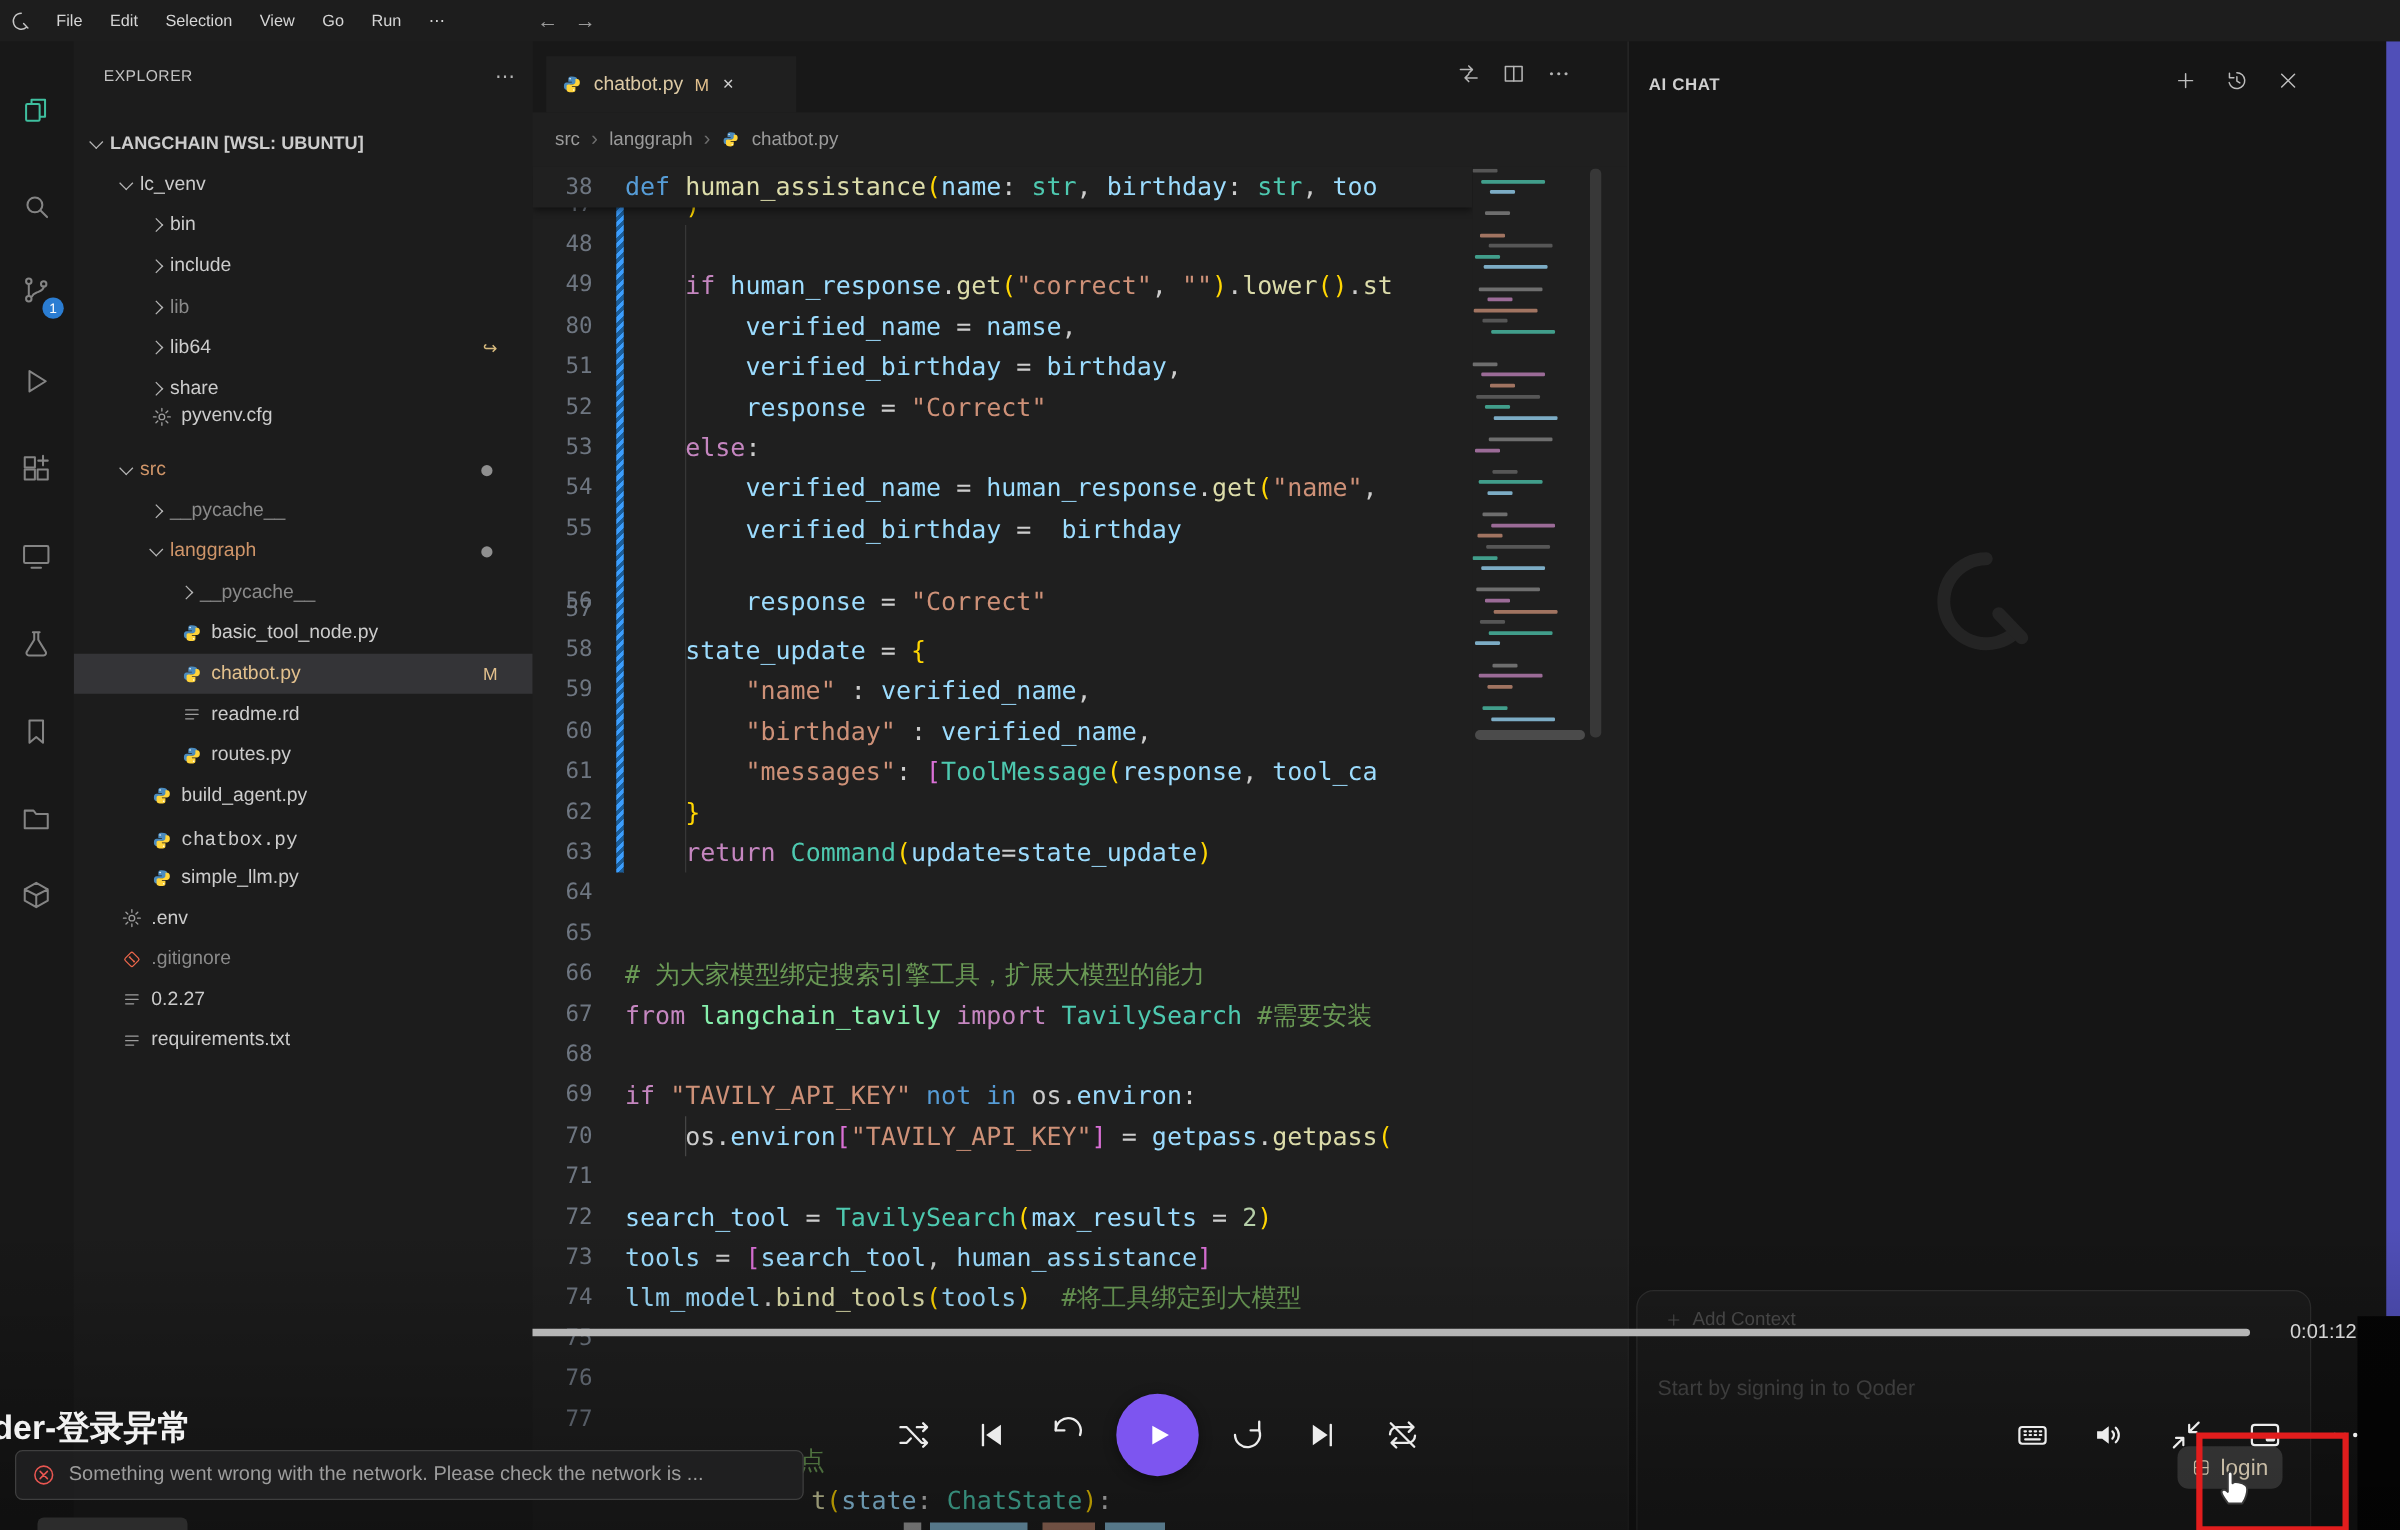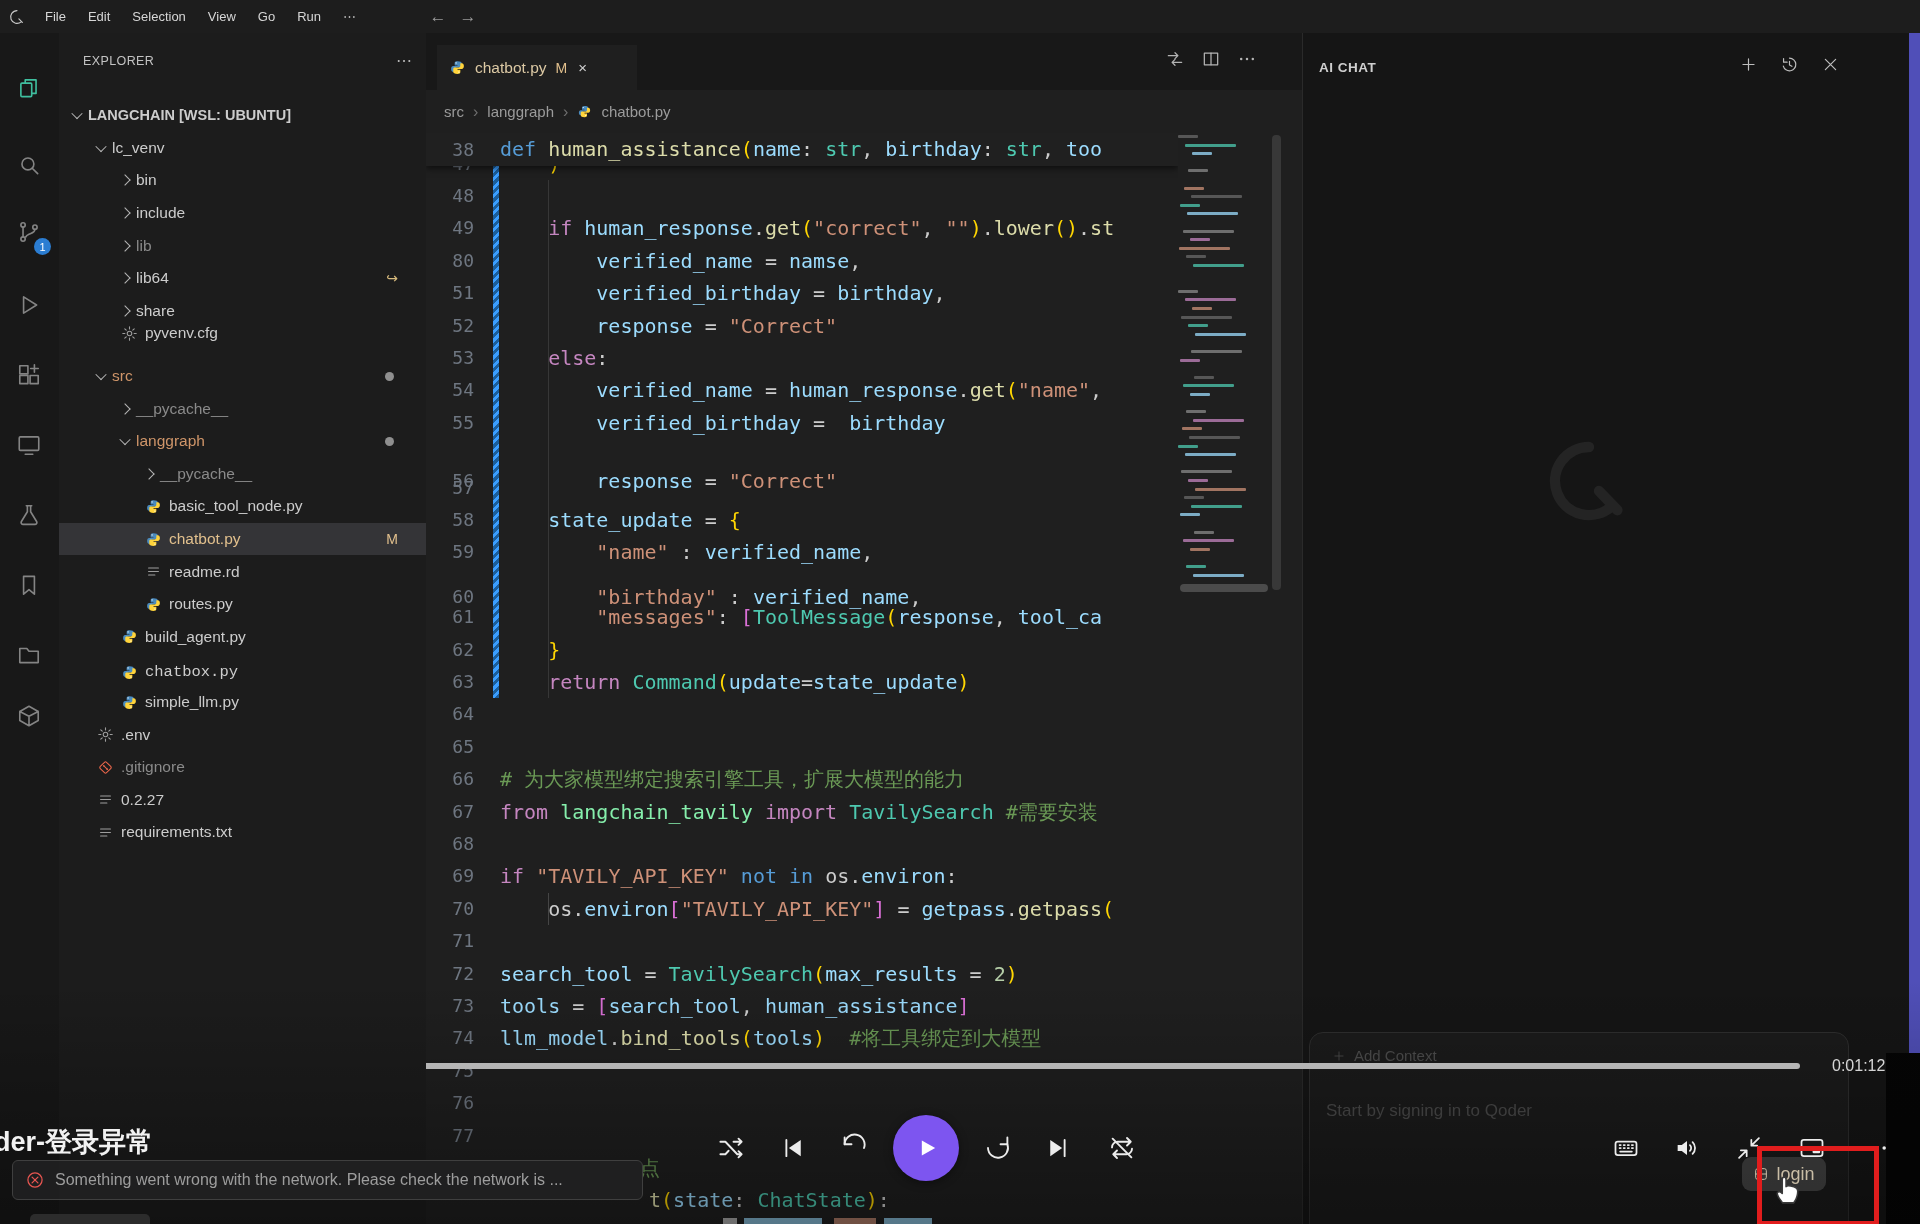--- a/index.html
+++ b/index.html
@@ -483,21 +483,21 @@
       <div class="code-row" style="top: 111.8px;"><span class="gut">80</span><span class="txt"><span style="color: rgb(156, 220, 254);">        verified_name</span><span style="color: rgb(204, 204, 204);"> = </span><span style="color: rgb(156, 220, 254);">namse</span><span style="color: rgb(204, 204, 204);">,</span></span></div>
       <div class="code-row" style="top: 144.2px;"><span class="gut">51</span><span class="txt"><span style="color: rgb(156, 220, 254);">        verified_birthday</span><span style="color: rgb(204, 204, 204);"> = </span><span style="color: rgb(156, 220, 254);">birthday</span><span style="color: rgb(204, 204, 204);">,</span></span></div>
       <div class="code-row" style="top: 176.6px;"><span class="gut">52</span><span class="txt"><span style="color: rgb(156, 220, 254);">        response</span><span style="color: rgb(204, 204, 204);"> = </span><span style="color: rgb(206, 145, 120);">"Correct"</span></span></div>
       <div class="code-row" style="top: 209px;"><span class="gut">53</span><span class="txt"><span style="color: rgb(197, 134, 192);">    else</span><span style="color: rgb(204, 204, 204);">:</span></span></div>
       <div class="code-row" style="top: 241.4px;"><span class="gut">54</span><span class="txt"><span style="color: rgb(156, 220, 254);">        verified_name</span><span style="color: rgb(204, 204, 204);"> = </span><span style="color: rgb(156, 220, 254);">human_response</span><span style="color: rgb(204, 204, 204);">.</span><span style="color: rgb(220, 220, 170);">get</span><span style="color: rgb(255, 214, 2);">(</span><span style="color: rgb(206, 145, 120);">"name"</span><span style="color: rgb(204, 204, 204);">,</span></span></div>
       <div class="code-row" style="top: 273.8px;"><span class="gut">55</span><span class="txt"><span style="color: rgb(156, 220, 254);">        verified_birthday</span><span style="color: rgb(204, 204, 204);"> =  </span><span style="color: rgb(156, 220, 254);">birthday</span></span></div>
       <div class="code-row" style="top: 306.2px; margin-top: 26px;"><span class="gut">56</span><span class="txt"><span style="color: rgb(156, 220, 254);">        response</span><span style="color: rgb(204, 204, 204);"> = </span><span style="color: rgb(206, 145, 120);">"Correct"</span></span></div>
       <div class="code-row" style="top: 338.6px;"><span class="gut">57</span><span class="txt"></span></div>
       <div class="code-row" style="top: 371px;"><span class="gut">58</span><span class="txt"><span style="color: rgb(156, 220, 254);">    state_update</span><span style="color: rgb(204, 204, 204);"> = </span><span style="color: rgb(255, 214, 2);">{</span></span></div>
       <div class="code-row" style="top: 403.4px;"><span class="gut">59</span><span class="txt"><span style="color: rgb(206, 145, 120);">        "name"</span><span style="color: rgb(204, 204, 204);"> : </span><span style="color: rgb(156, 220, 254);">verified_name</span><span style="color: rgb(204, 204, 204);">,</span></span></div>
-      <div class="code-row" style="top: 435.8px; margin-top: 12px;"><span class="gut">60</span><span class="txt"><span style="color: rgb(206, 145, 120);">        "birthday"</span><span style="color: rgb(204, 204, 204);"> : </span><span style="color: rgb(156, 220, 254);">verified_name</span><span style="color: rgb(204, 204, 204);">,</span></span></div>
+      <div class="code-row" style="top: 435.8px;"><span class="gut">60</span><span class="txt"><span style="color: rgb(206, 145, 120);">        "birthday"</span><span style="color: rgb(204, 204, 204);"> : </span><span style="color: rgb(156, 220, 254);">verified_name</span><span style="color: rgb(204, 204, 204);">,</span></span></div>
       <div class="code-row" style="top: 468.2px;"><span class="gut">61</span><span class="txt"><span style="color: rgb(206, 145, 120);">        "messages"</span><span style="color: rgb(204, 204, 204);">: </span><span style="color: rgb(218, 112, 214);">[</span><span style="color: rgb(78, 201, 176);">ToolMessage</span><span style="color: rgb(255, 214, 2);">(</span><span style="color: rgb(156, 220, 254);">response</span><span style="color: rgb(204, 204, 204);">, </span><span style="color: rgb(156, 220, 254);">tool_ca</span></span></div>
       <div class="code-row" style="top: 500.6px;"><span class="gut">62</span><span class="txt"><span style="color: rgb(255, 214, 2);">    }</span></span></div>
       <div class="code-row" style="top: 533px;"><span class="gut">63</span><span class="txt"><span style="color: rgb(197, 134, 192);">    return</span><span style="color: rgb(78, 201, 176);"> Command</span><span style="color: rgb(255, 214, 2);">(</span><span style="color: rgb(156, 220, 254);">update</span><span style="color: rgb(204, 204, 204);">=</span><span style="color: rgb(156, 220, 254);">state_update</span><span style="color: rgb(255, 214, 2);">)</span></span></div>
       <div class="code-row" style="top: 565.4px;"><span class="gut">64</span><span class="txt"></span></div>
       <div class="code-row" style="top: 597.8px;"><span class="gut">65</span><span class="txt"></span></div>
       <div class="code-row" style="top: 630.2px;"><span class="gut">66</span><span class="txt"><span style="color: rgb(106, 153, 85);"># 为大家模型绑定搜索引擎工具，扩展大模型的能力</span></span></div>
       <div class="code-row" style="top: 662.6px;"><span class="gut">67</span><span class="txt"><span style="color: rgb(197, 134, 192);">from</span><span style="color: #86efac;"> langchain_tavily</span><span style="color: rgb(197, 134, 192);"> import</span><span style="color: rgb(78, 201, 176);"> TavilySearch </span><span style="color: rgb(106, 153, 85);">#需要安装</span></span></div>
       <div class="code-row" style="top: 695px;"><span class="gut">68</span><span class="txt"></span></div>
       <div class="code-row" style="top: 727.4px;"><span class="gut">69</span><span class="txt"><span style="color: rgb(197, 134, 192);">if</span><span style="color: rgb(206, 145, 120);"> "TAVILY_API_KEY"</span><span style="color: rgb(86, 156, 214);"> not in</span><span style="color: rgb(204, 204, 204);"> os.</span><span style="color: rgb(156, 220, 254);">environ</span><span style="color: rgb(204, 204, 204);">:</span></span></div>
       <div class="code-row" style="top: 759.8px;"><span class="gut">70</span><span class="txt"><span style="color: rgb(204, 204, 204);">    os.</span><span style="color: rgb(156, 220, 254);">environ</span><span style="color: rgb(218, 112, 214);">[</span><span style="color: rgb(206, 145, 120);">"TAVILY_API_KEY"</span><span style="color: rgb(218, 112, 214);">]</span><span style="color: rgb(204, 204, 204);"> = </span><span style="color: rgb(156, 220, 254);">getpass</span><span style="color: rgb(204, 204, 204);">.</span><span style="color: rgb(220, 220, 170);">getpass</span><span style="color: rgb(255, 214, 2);">(</span></span></div>

